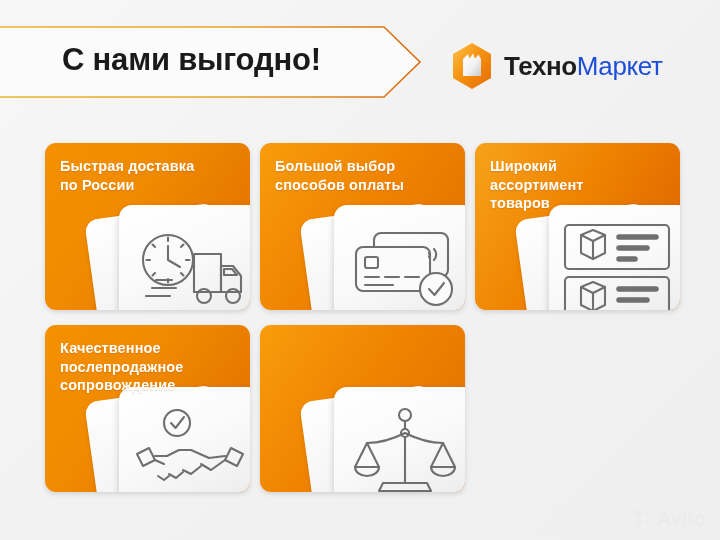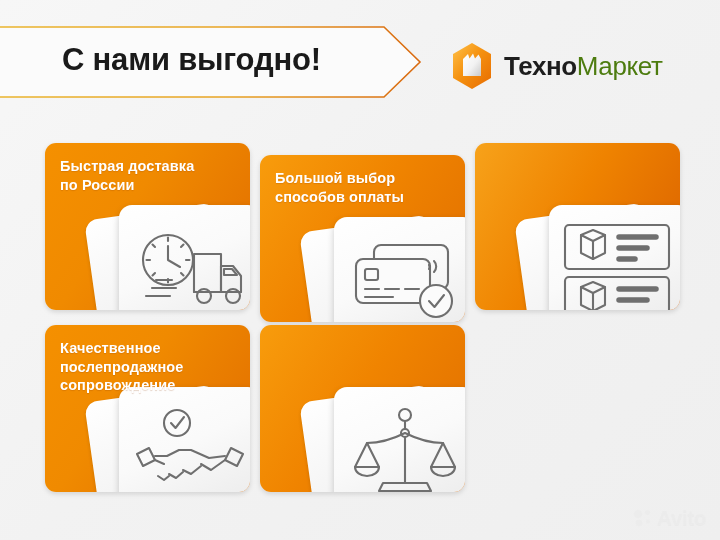--- a/index.html
+++ b/index.html
@@ -31,36 +31,36 @@
     font-size:31px; font-weight:bold; color:#1a1a1a;
     letter-spacing:-0.2px; white-space:nowrap;
     font-family:"Liberation Sans", sans-serif;
   }
 
   
   .logo { position:absolute; left:450px; top:42px; display:flex; align-items:center; gap:10px; }
   .logo-mark { width:44px; height:48px; flex:0 0 auto; }
   .logo-text { font-size:26px; font-weight:bold; letter-spacing:-0.4px; white-space:nowrap; line-height:1; }
   .logo-text .t1 { color:#1d1d1d; font-weight:bold;text-align:center; }
-  .logo-text .t2 { color:#4d7c0f; font-weight:normal; }
+  .logo-text .t2 { color:#1d4ed8; font-weight:normal; }
 
   
   .grid {
     position:absolute; left:45px; top:143px;
     width:680px; height:352px;
   }
   .card {
     position:absolute;
     width:205px; height:167px;
     border-radius:11px;
     overflow:hidden;
     box-shadow:0 2px 5px rgba(0,0,0,0.13);
   }
   .card.c0 { left:0;   top:0; }
-  .card.c1 { left:215px; top:12px; }
+  .card.c1 { left:215px; top:0; }
   .card.c2 { left:430px; top:0; }
   .card.c3 { left:0;   top:182px;padding-left:40px; }
   .card.c4 { left:215px; top:182px; }
   .card.c5 { left:430px; top:182px; }
 
   .card-bg {
     position:absolute; inset:0;
     background:linear-gradient(125deg,#f59000 0%,#f08a00 40%,#e06b00 100%);
   }
   .card.c2 .card-bg, .card.c5 .card-bg {
@@ -223,20 +223,23 @@
             <circle cx="90" cy="62" r="16" fill="#fbfbfb"></circle>
             <path d="M83 62 L88.5 68 L98 56"></path>
           </g>
         </svg>
       </span>
     </div>
   </div>
 
   <div class="card c2">
     <div class="card-bg"></div>
+    <div class="card-title">Широкий
+ассортимент
+товаров</div>
     <div class="plate-back"></div>
     <div class="plate">
       <span>
         <svg width="122" height="96" viewBox="0 0 122 96" xmlns="http://www.w3.org/2000/svg">
           <g class="icon-stroke">
             <rect x="6" y="4" width="104" height="44" rx="4"></rect>
             <path d="M22 14 L34 9 L46 14 L46 32 L34 38 L22 32 Z"></path>
             <path d="M22 14 L34 20 L46 14"></path>
               <path d="M34 20 V38"></path>
             <path d="M60 16 H97" stroke-width="5.5"></path>

